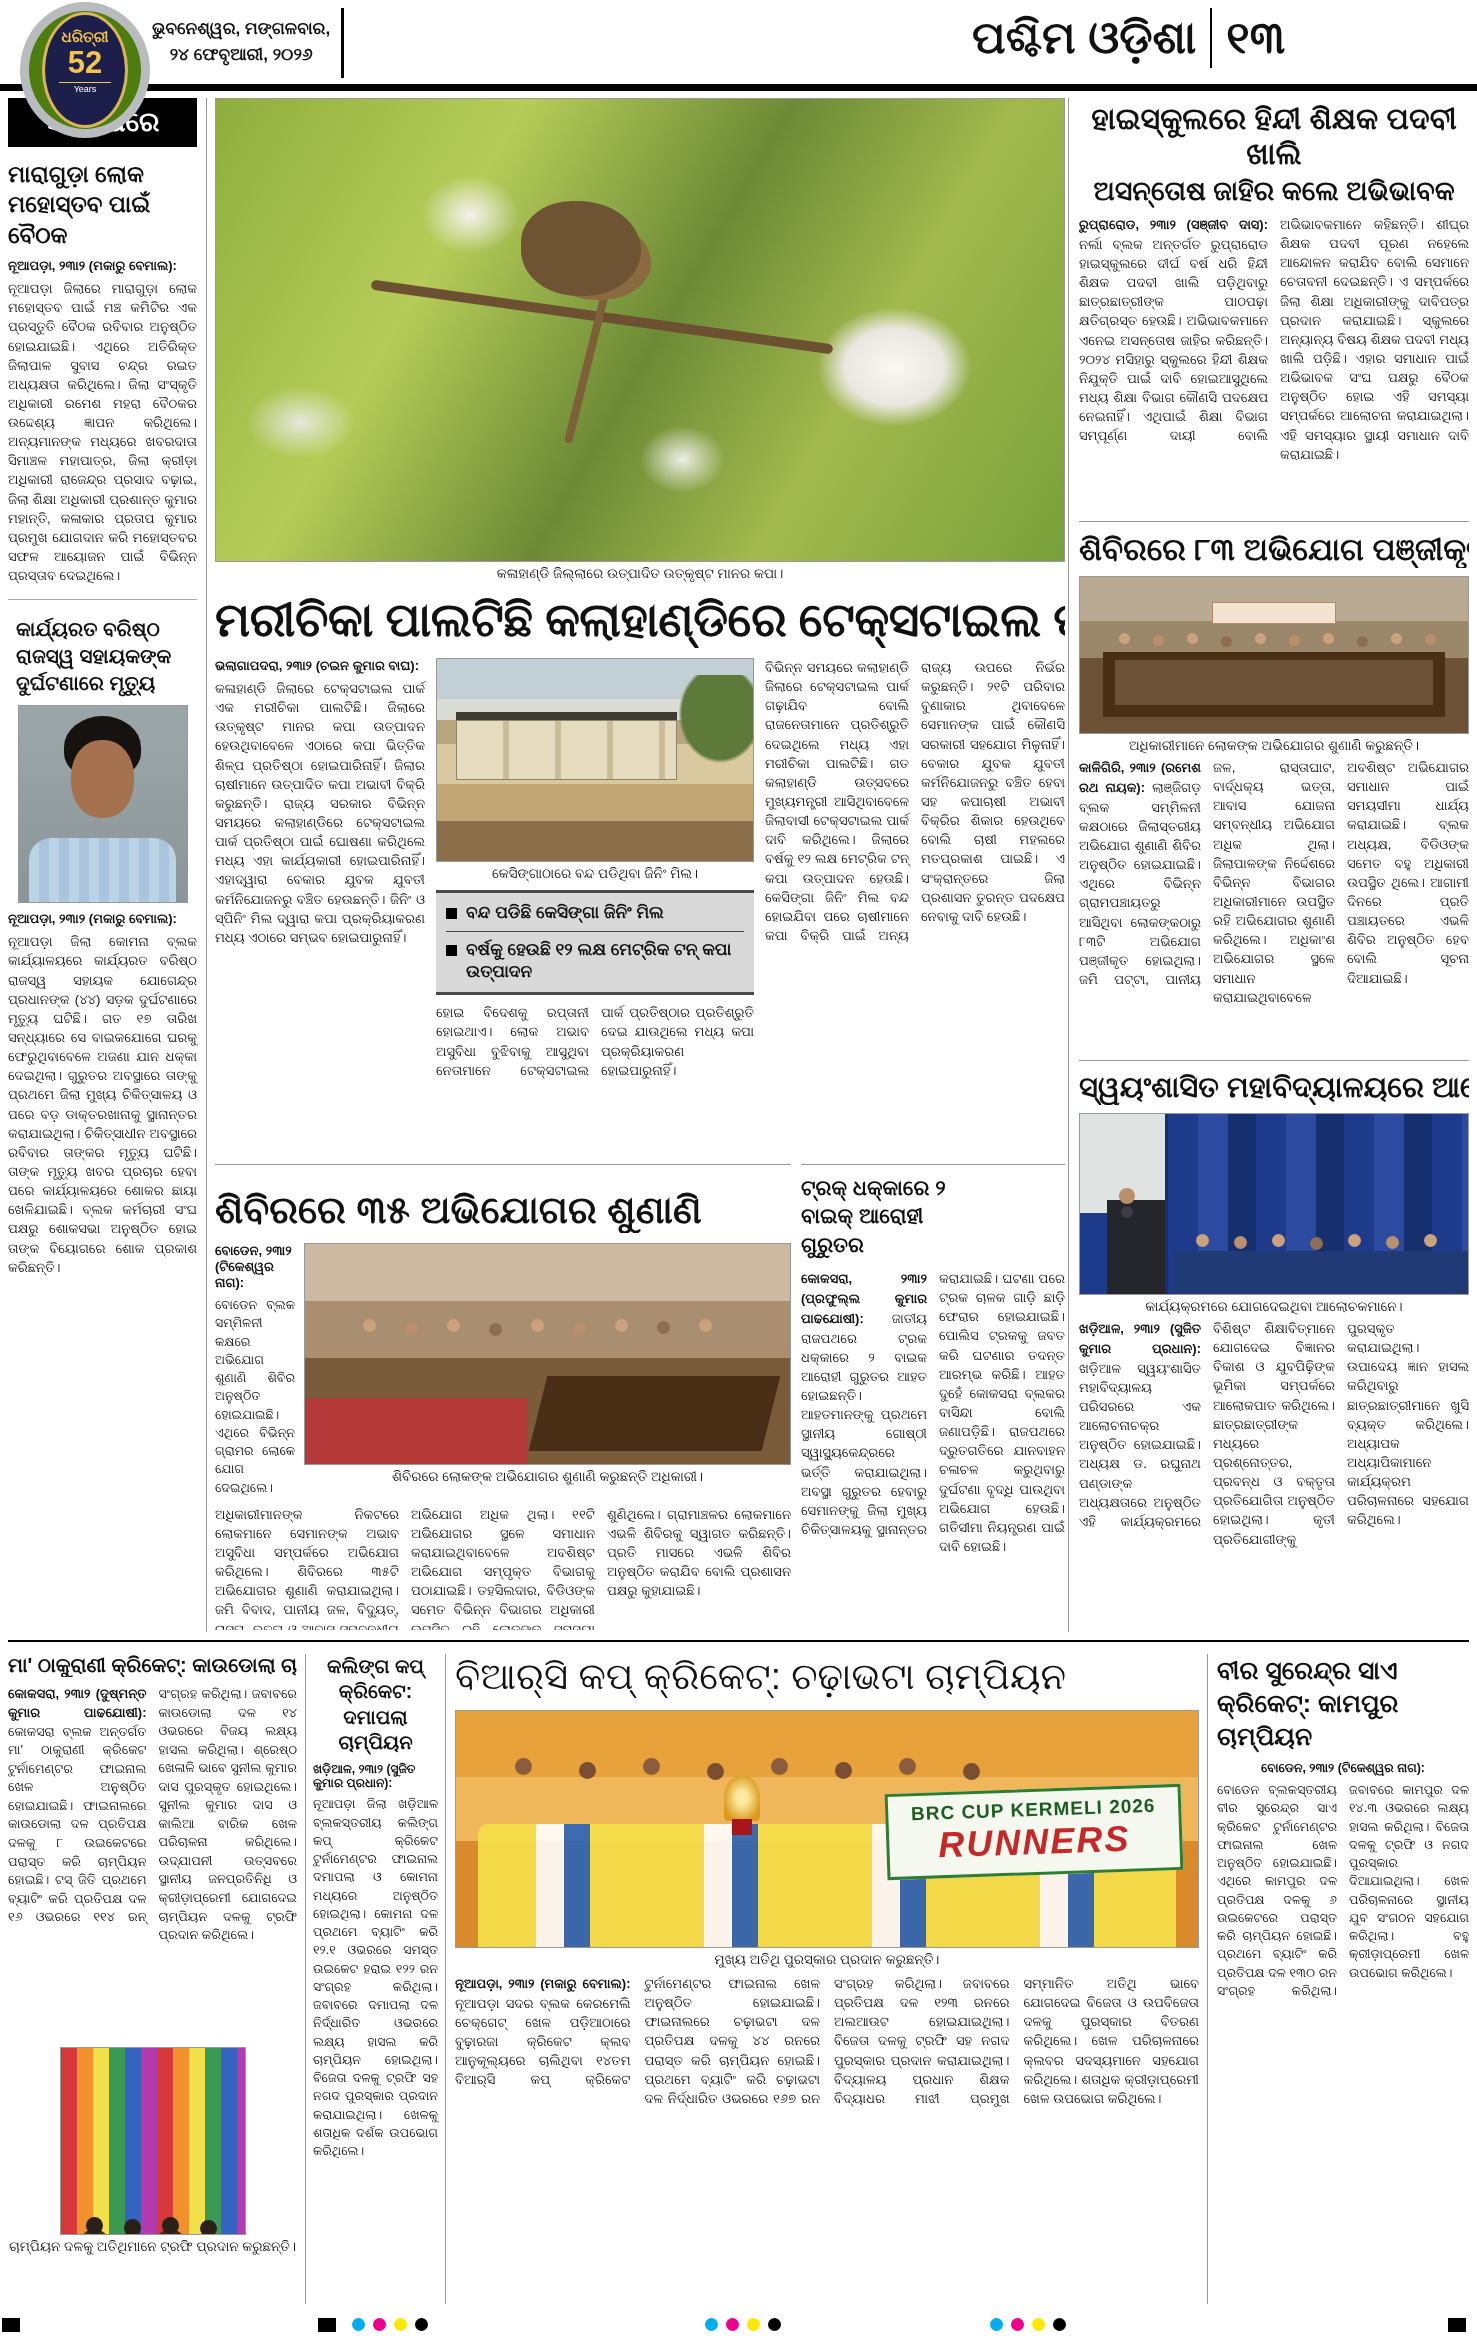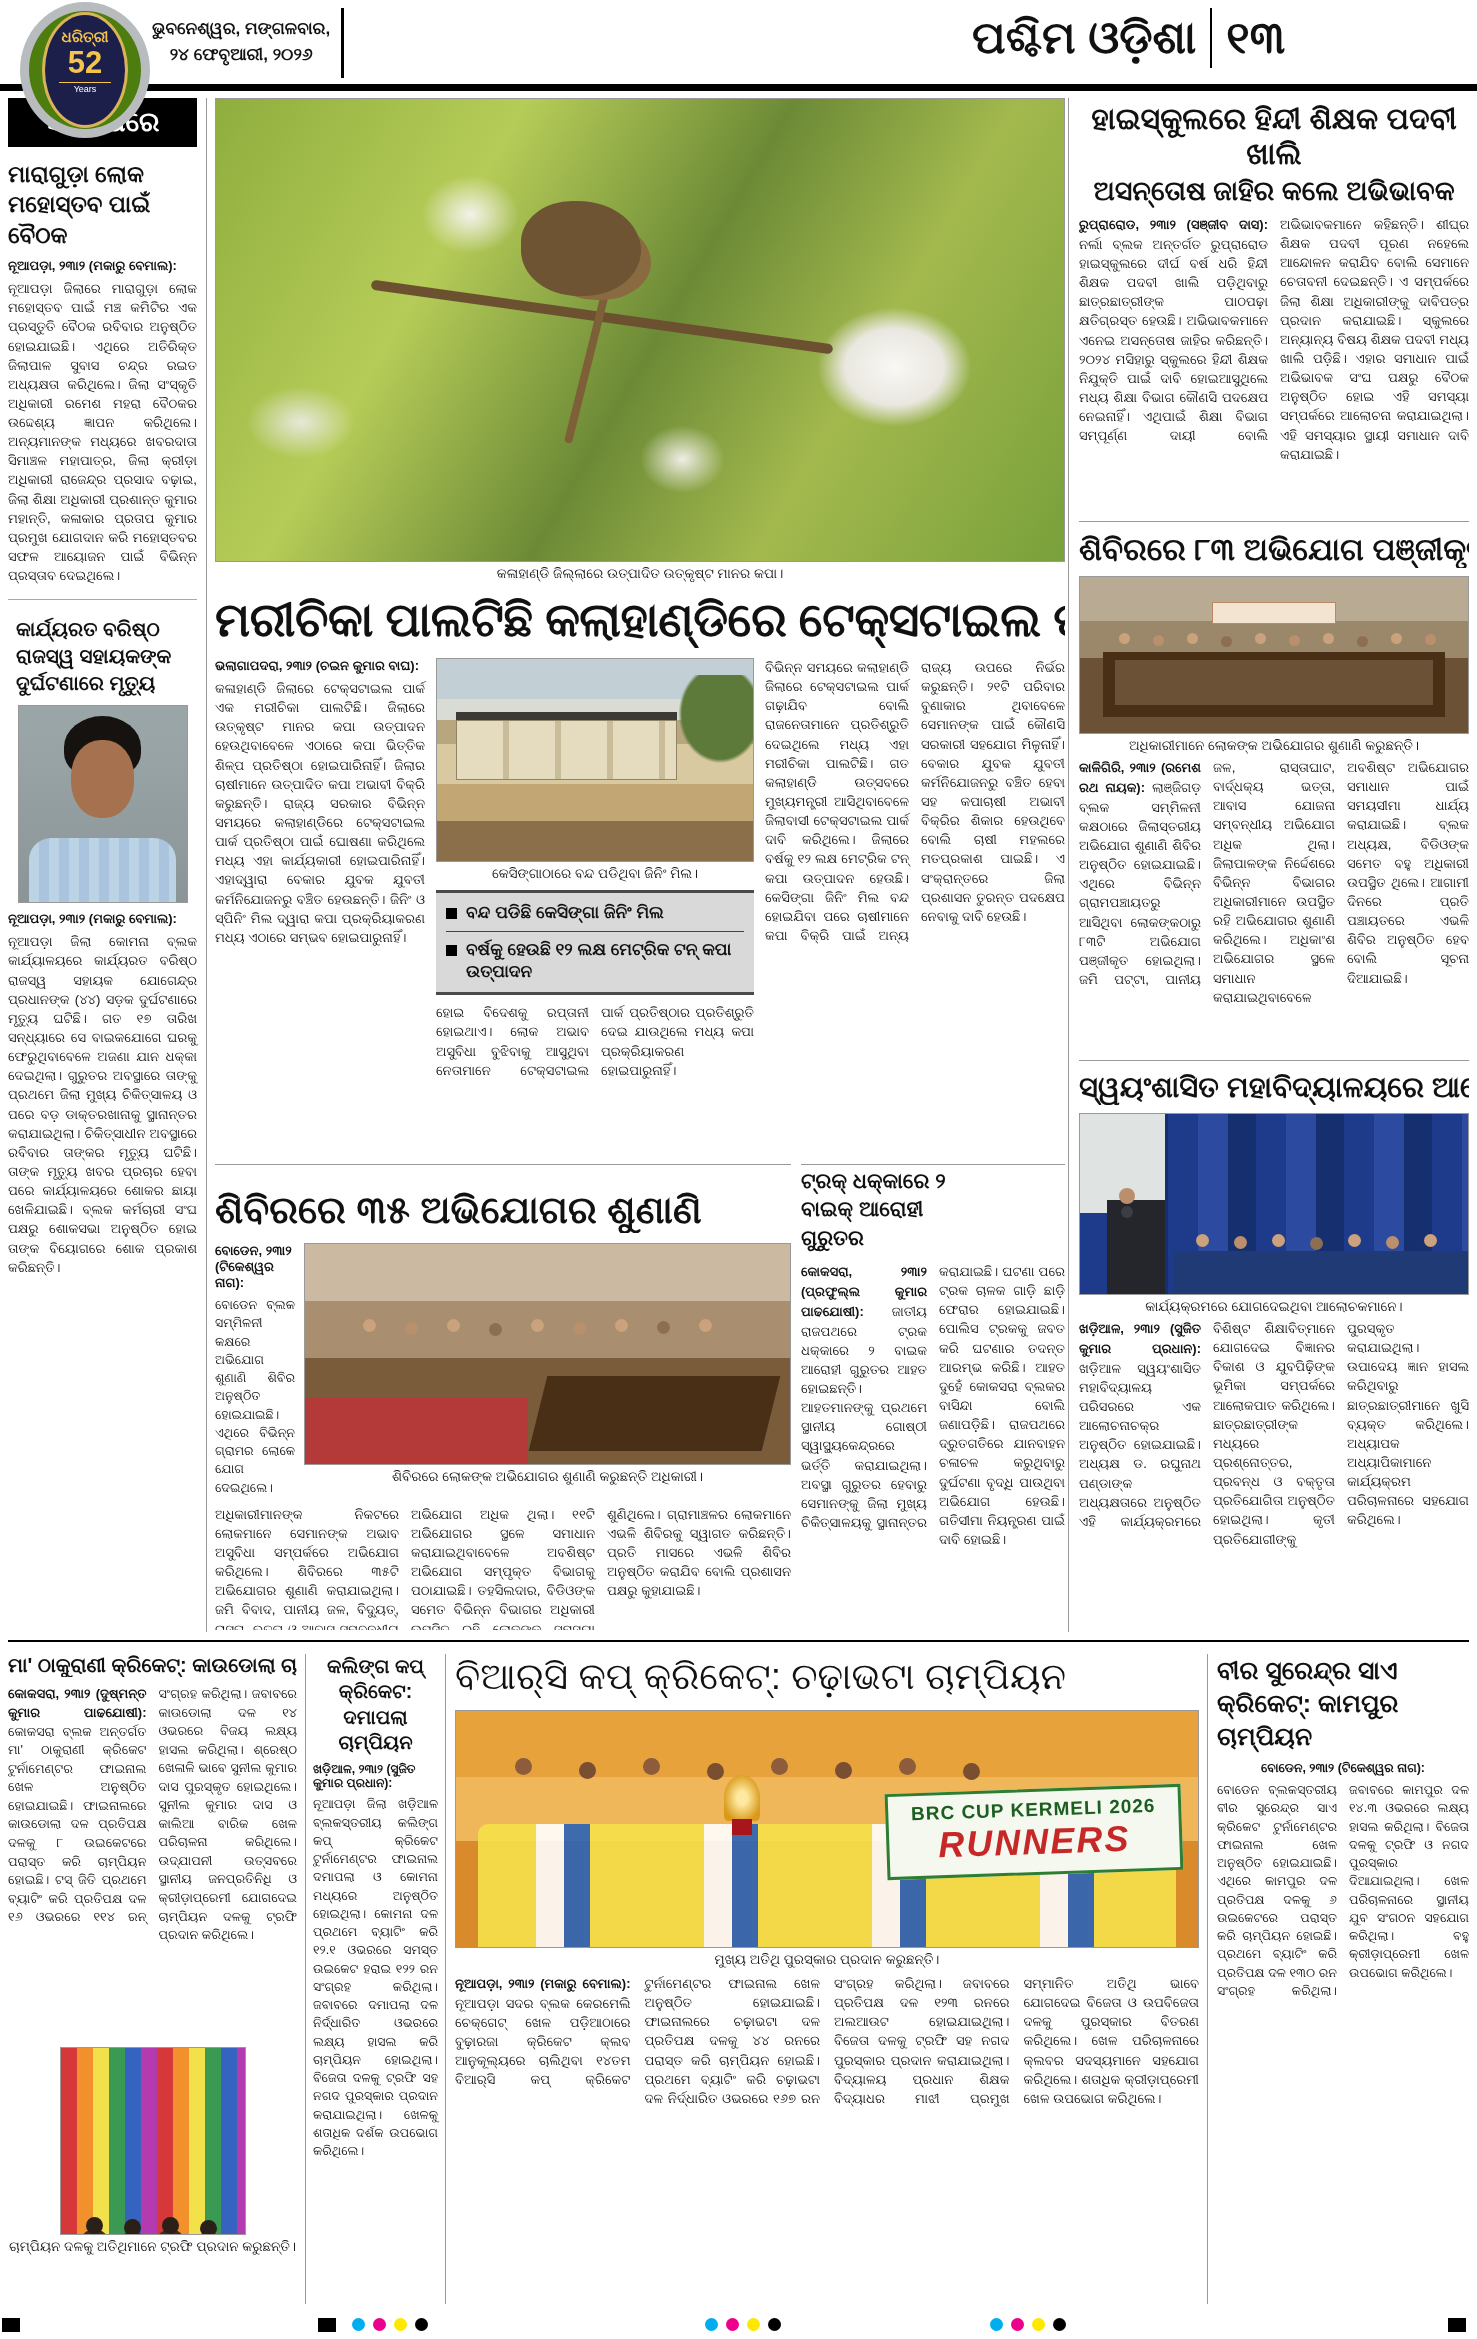--- a/index.html
+++ b/index.html
@@ -96,21 +96,21 @@
   .c35-side .body { font-size:12.6px; }
   .meeting35 { height:222px;
     background:linear-gradient(180deg,#cbb9a2 0 26%,#a98f6f 26% 52%,#7a5c3a 52% 100%); }
   .meeting35 .cloth { position:absolute; left:0; bottom:0; width:46%; height:30%; background:#b43a3a; }
   .meeting35 .tbl { position:absolute; right:4%; bottom:6%; width:48%; height:34%;
                     background:#4a2f17; transform:skewX(-14deg); }
   .meeting35 .heads { position:absolute; top:34%; left:12%; width:13px; height:13px; border-radius:50%;
     background:#caa27e; box-shadow:42px 3px 0 #b98f6d,84px 0 0 #caa27e,126px 4px 0 #8d6e52,168px 0 0 #caa27e,210px 3px 0 #b98f6d,252px 0 0 #caa27e,294px 2px 0 #8d6e52,336px 0 0 #caa27e; }
   .c35 > .body { margin-top:8px; height:146px; overflow:hidden; }
   .truck { position:absolute; left:801px; top:1164px; width:264px; height:466px;
-           border-top:1px solid #999; padding-top:2px; overflow:hidden; }
+           border-top:1px solid #999; padding-top:9px; overflow:hidden; }
   .truck h2 { font-size:21px; line-height:1.35; font-weight:800; width:185px; margin:0 0 10px; }
   .truck-body { height:390px; overflow:hidden; }
 
   
   .rightcol { position:absolute; left:1068px; top:98px; width:401px; height:1534px;
               border-left:1px solid #999; padding-left:10px; overflow:hidden; }
   .hindi h2 { font-size:30px; margin-top:4px; }
   .hindi h3 { font-size:27px; font-weight:800; margin:4px 0 8px; }
   .h-body { height:296px; margin-top:6px; overflow:hidden; }
   .sep { border:none; border-top:1px solid #999; margin:10px 0; }

